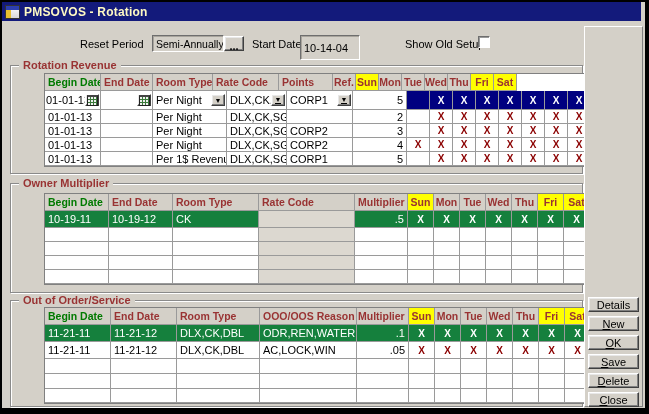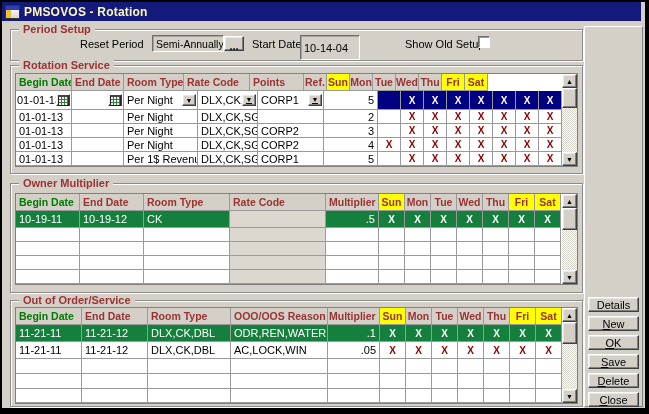--- a/index.html
+++ b/index.html
@@ -27,21 +27,21 @@
   .sunken{box-sizing:border-box;border:1px solid;border-color:#6e6e6e #ffffff #ffffff #6e6e6e;
     box-shadow:inset 1px 1px 0 #a8a49c;background:#D4D0C8;text-align:right;}
   .field{position:absolute;display:flex;align-items:center;padding:0 3px;white-space:nowrap;overflow:hidden;}
   .raised{box-sizing:border-box;background:#D4D0C8;border:1px solid;border-color:#ffffff #404040 #404040 #ffffff;
     box-shadow:inset -1px -1px 0 #808080, inset 1px 1px 0 #e8e8e8;}
   .ell-btn{position:absolute;display:flex;align-items:flex-end;justify-content:center;
     font-weight:bold;line-height:8px;cursor:default;}
   .checkbox{position:absolute;width:12px;height:12px;background:#fff;box-sizing:border-box;
     border:1px solid;border-color:#6e6e6e #ffffff #ffffff #6e6e6e;box-shadow:inset 1px 1px 0 #9a9a9a;}
   
-  .tbl{position:absolute;background:#fff;border:1px solid #808080;box-sizing:content-box;}
+  .tbl{position:absolute;background:#fff;border:1px solid #808080;box-sizing:content-box;margin-left:29px;}
   .grid{position:absolute;left:0;top:0;}
   .trow{display:flex;}
   .c{box-sizing:border-box;border-right:1px solid #9a9a9a;border-bottom:1px solid #9a9a9a;
     overflow:hidden;white-space:nowrap;display:flex;align-items:center;padding:0 3px;background:#fff;}
   .hc{background:#D4D0C8;color:#993333;font-weight:bold;font-size:10.5px;}
   .hc.green{color:#007A00;}
   .hc.yellow{background:#FFFF00;}
   .dc{justify-content:center;padding:0 1px;}
   .xmark{color:#8B0000;font-weight:bold;font-size:10px;}
   .num{justify-content:flex-end;}
@@ -80,37 +80,34 @@
 </head>
 <body>
 
 <div class="window">
 
   <div class="titlebar">
     <span class="app-icon"></span>
     <span class="title-text">PMSOVOS - Rotation</span>
   </div>
 
-  <div class="groupbox" style="left:8px;top:27px;width:571px;height:30px">
-    <span class="grouplabel">Period Setup</span>
-  </div>
   <span class="lbl" style="left:78px;top:36px">Reset Period</span>
   <div class="field sunken" style="left:150px;top:33px;width:72px;height:17px;font-size:10.5px">
     <span>Semi-Annually</span>
   </div>
   <div class="raised ell-btn" style="left:222px;top:34px;width:20px;height:15px">...</div>
   <span class="lbl" style="left:250px;top:36px">Start Date</span>
   <div class="field sunken" style="left:298px;top:33px;width:60px;height:25px">
     <span>10-14-04</span>
   </div>
   <span class="lbl" style="left:403px;top:36px">Show Old Setup</span>
   <span class="checkbox" style="left:476px;top:34px"></span>
 
   <div class="groupbox" style="left:8px;top:63px;width:571px;height:107px">
-    <span class="grouplabel">Rotation Service</span>
+    <span class="grouplabel">Rotation Revenue</span>
   </div>
   <div class="tbl" style="left:13px;top:71px;width:561px;height:92px">
     <div class="grid" style="width:546px">
 
       <div class="trow" style="height:17px">
         <div class="c hc green r1">Begin Date</div>
         <div class="c hc r2">End Date</div>
         <div class="c hc r4">Room Type</div>
         <div class="c hc r5">Rate Code</div>
         <div class="c hc r6">Points</div>

